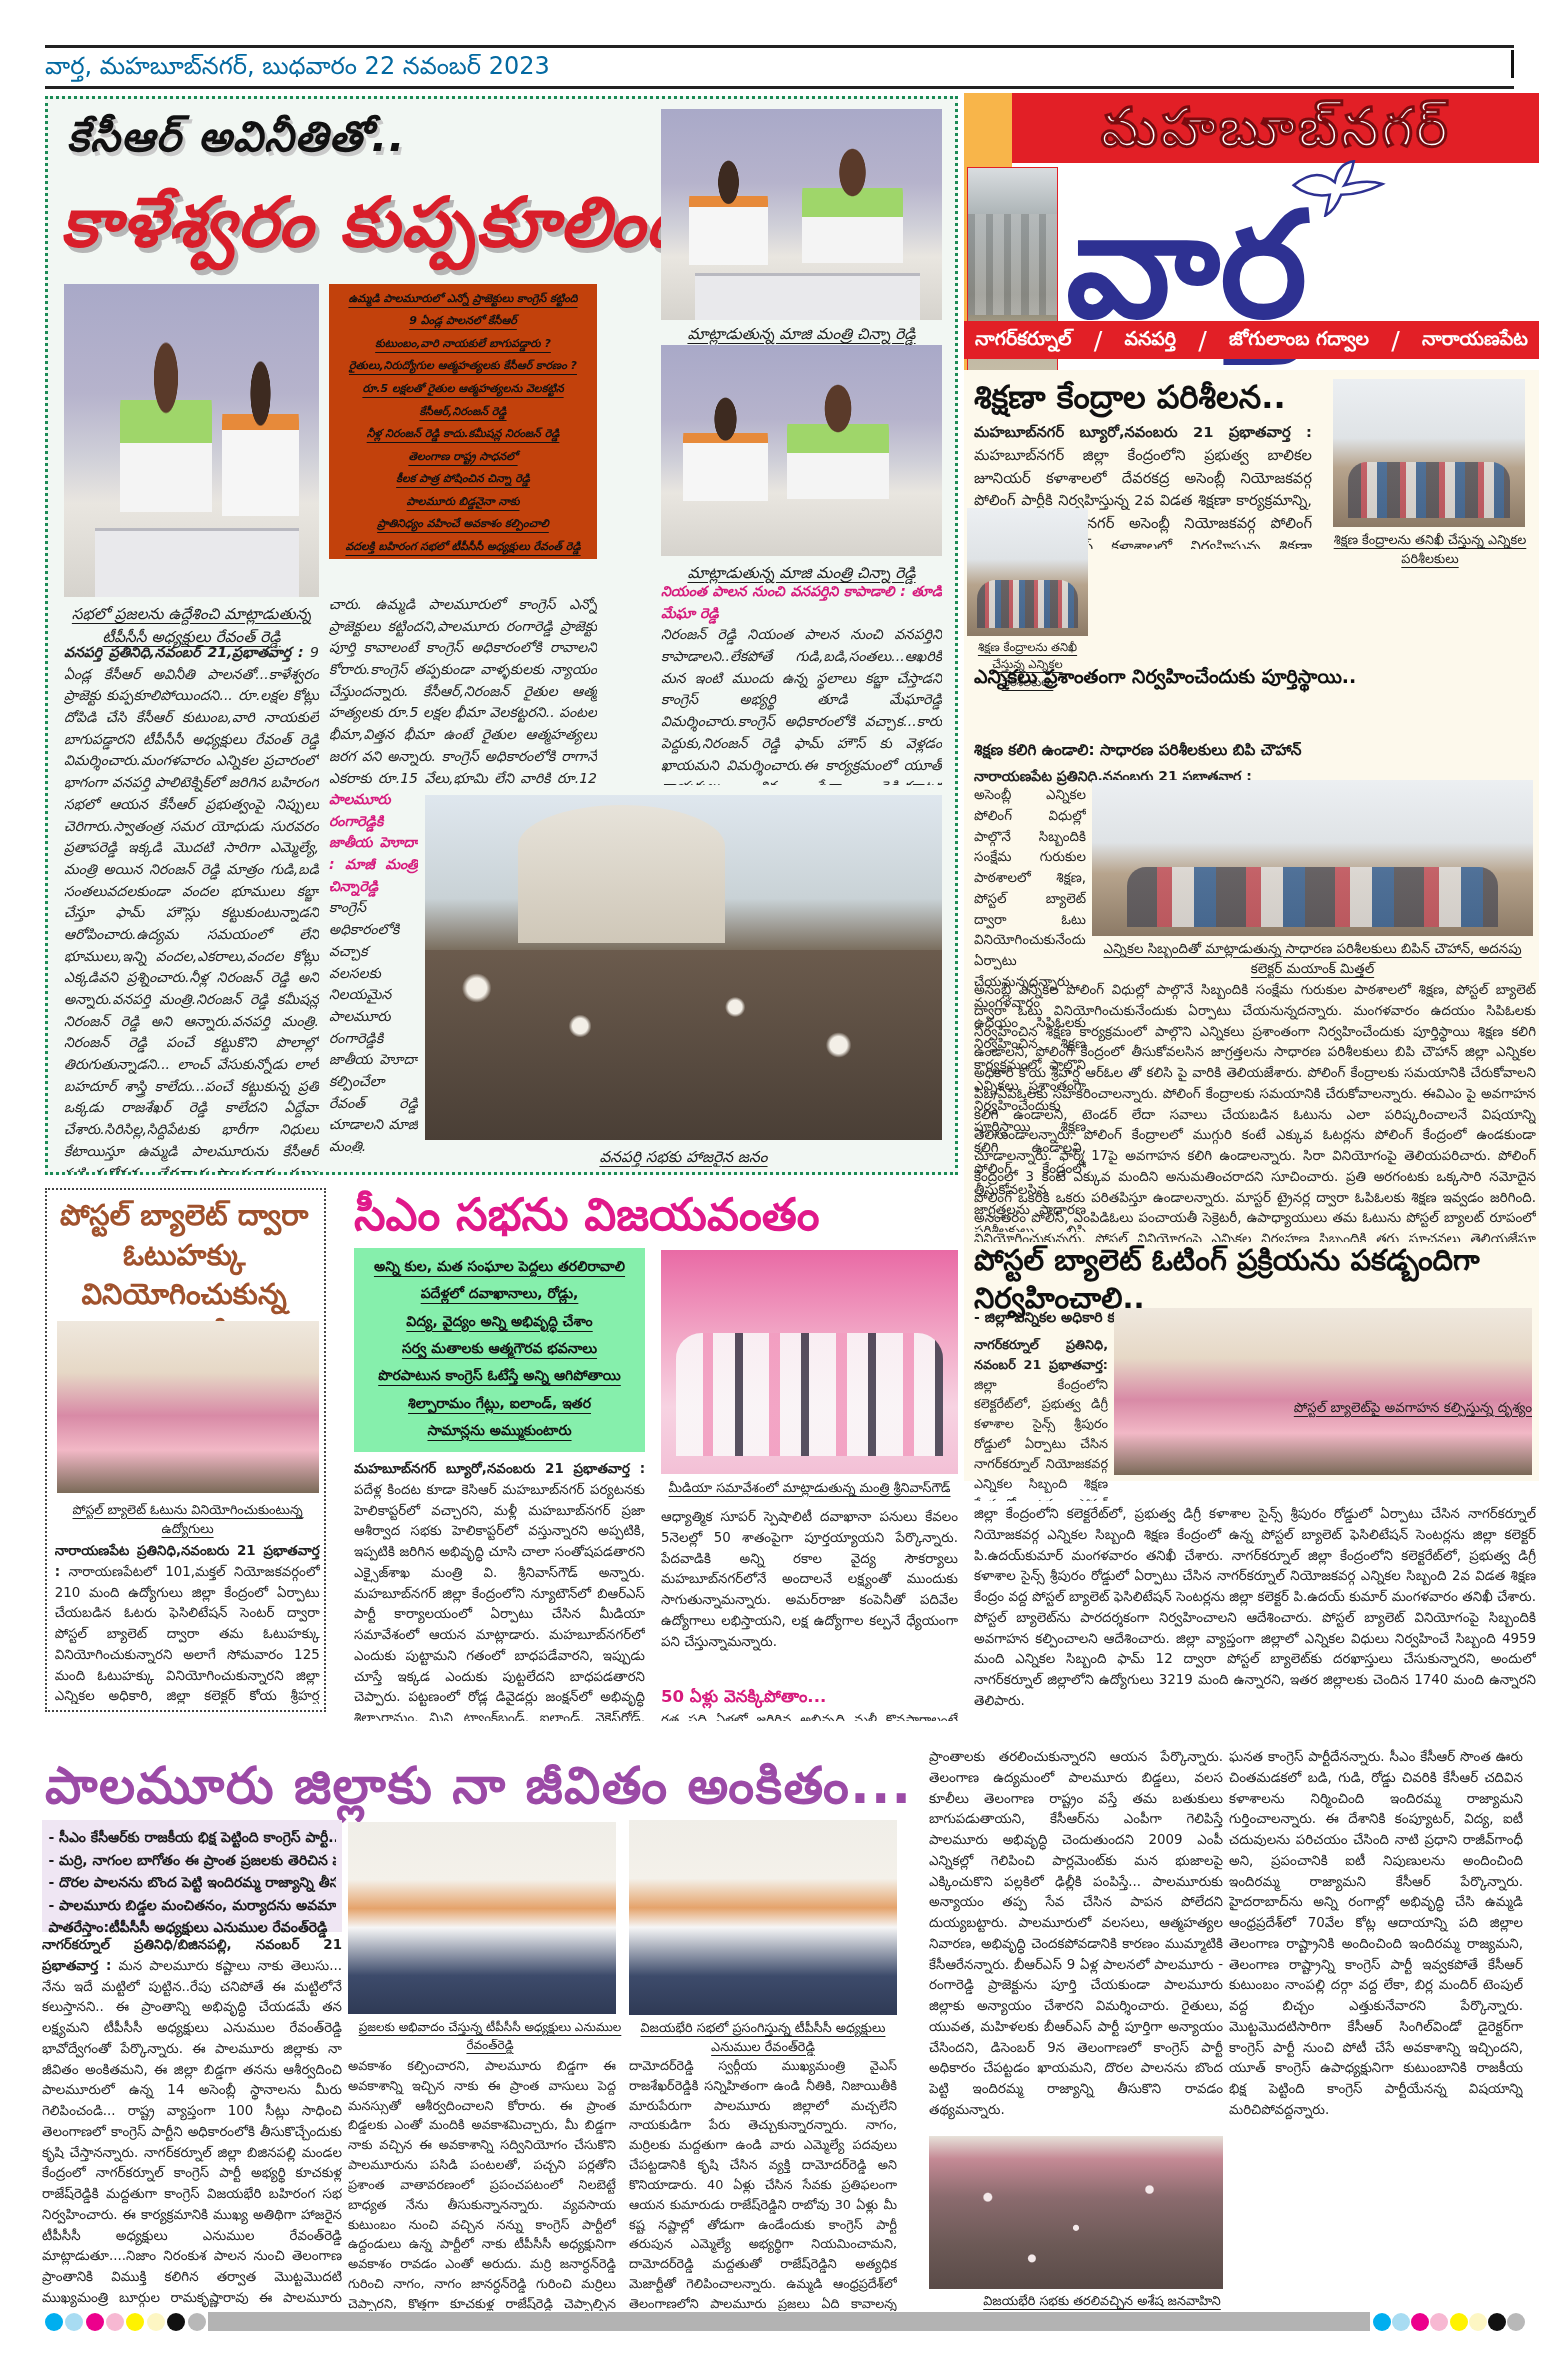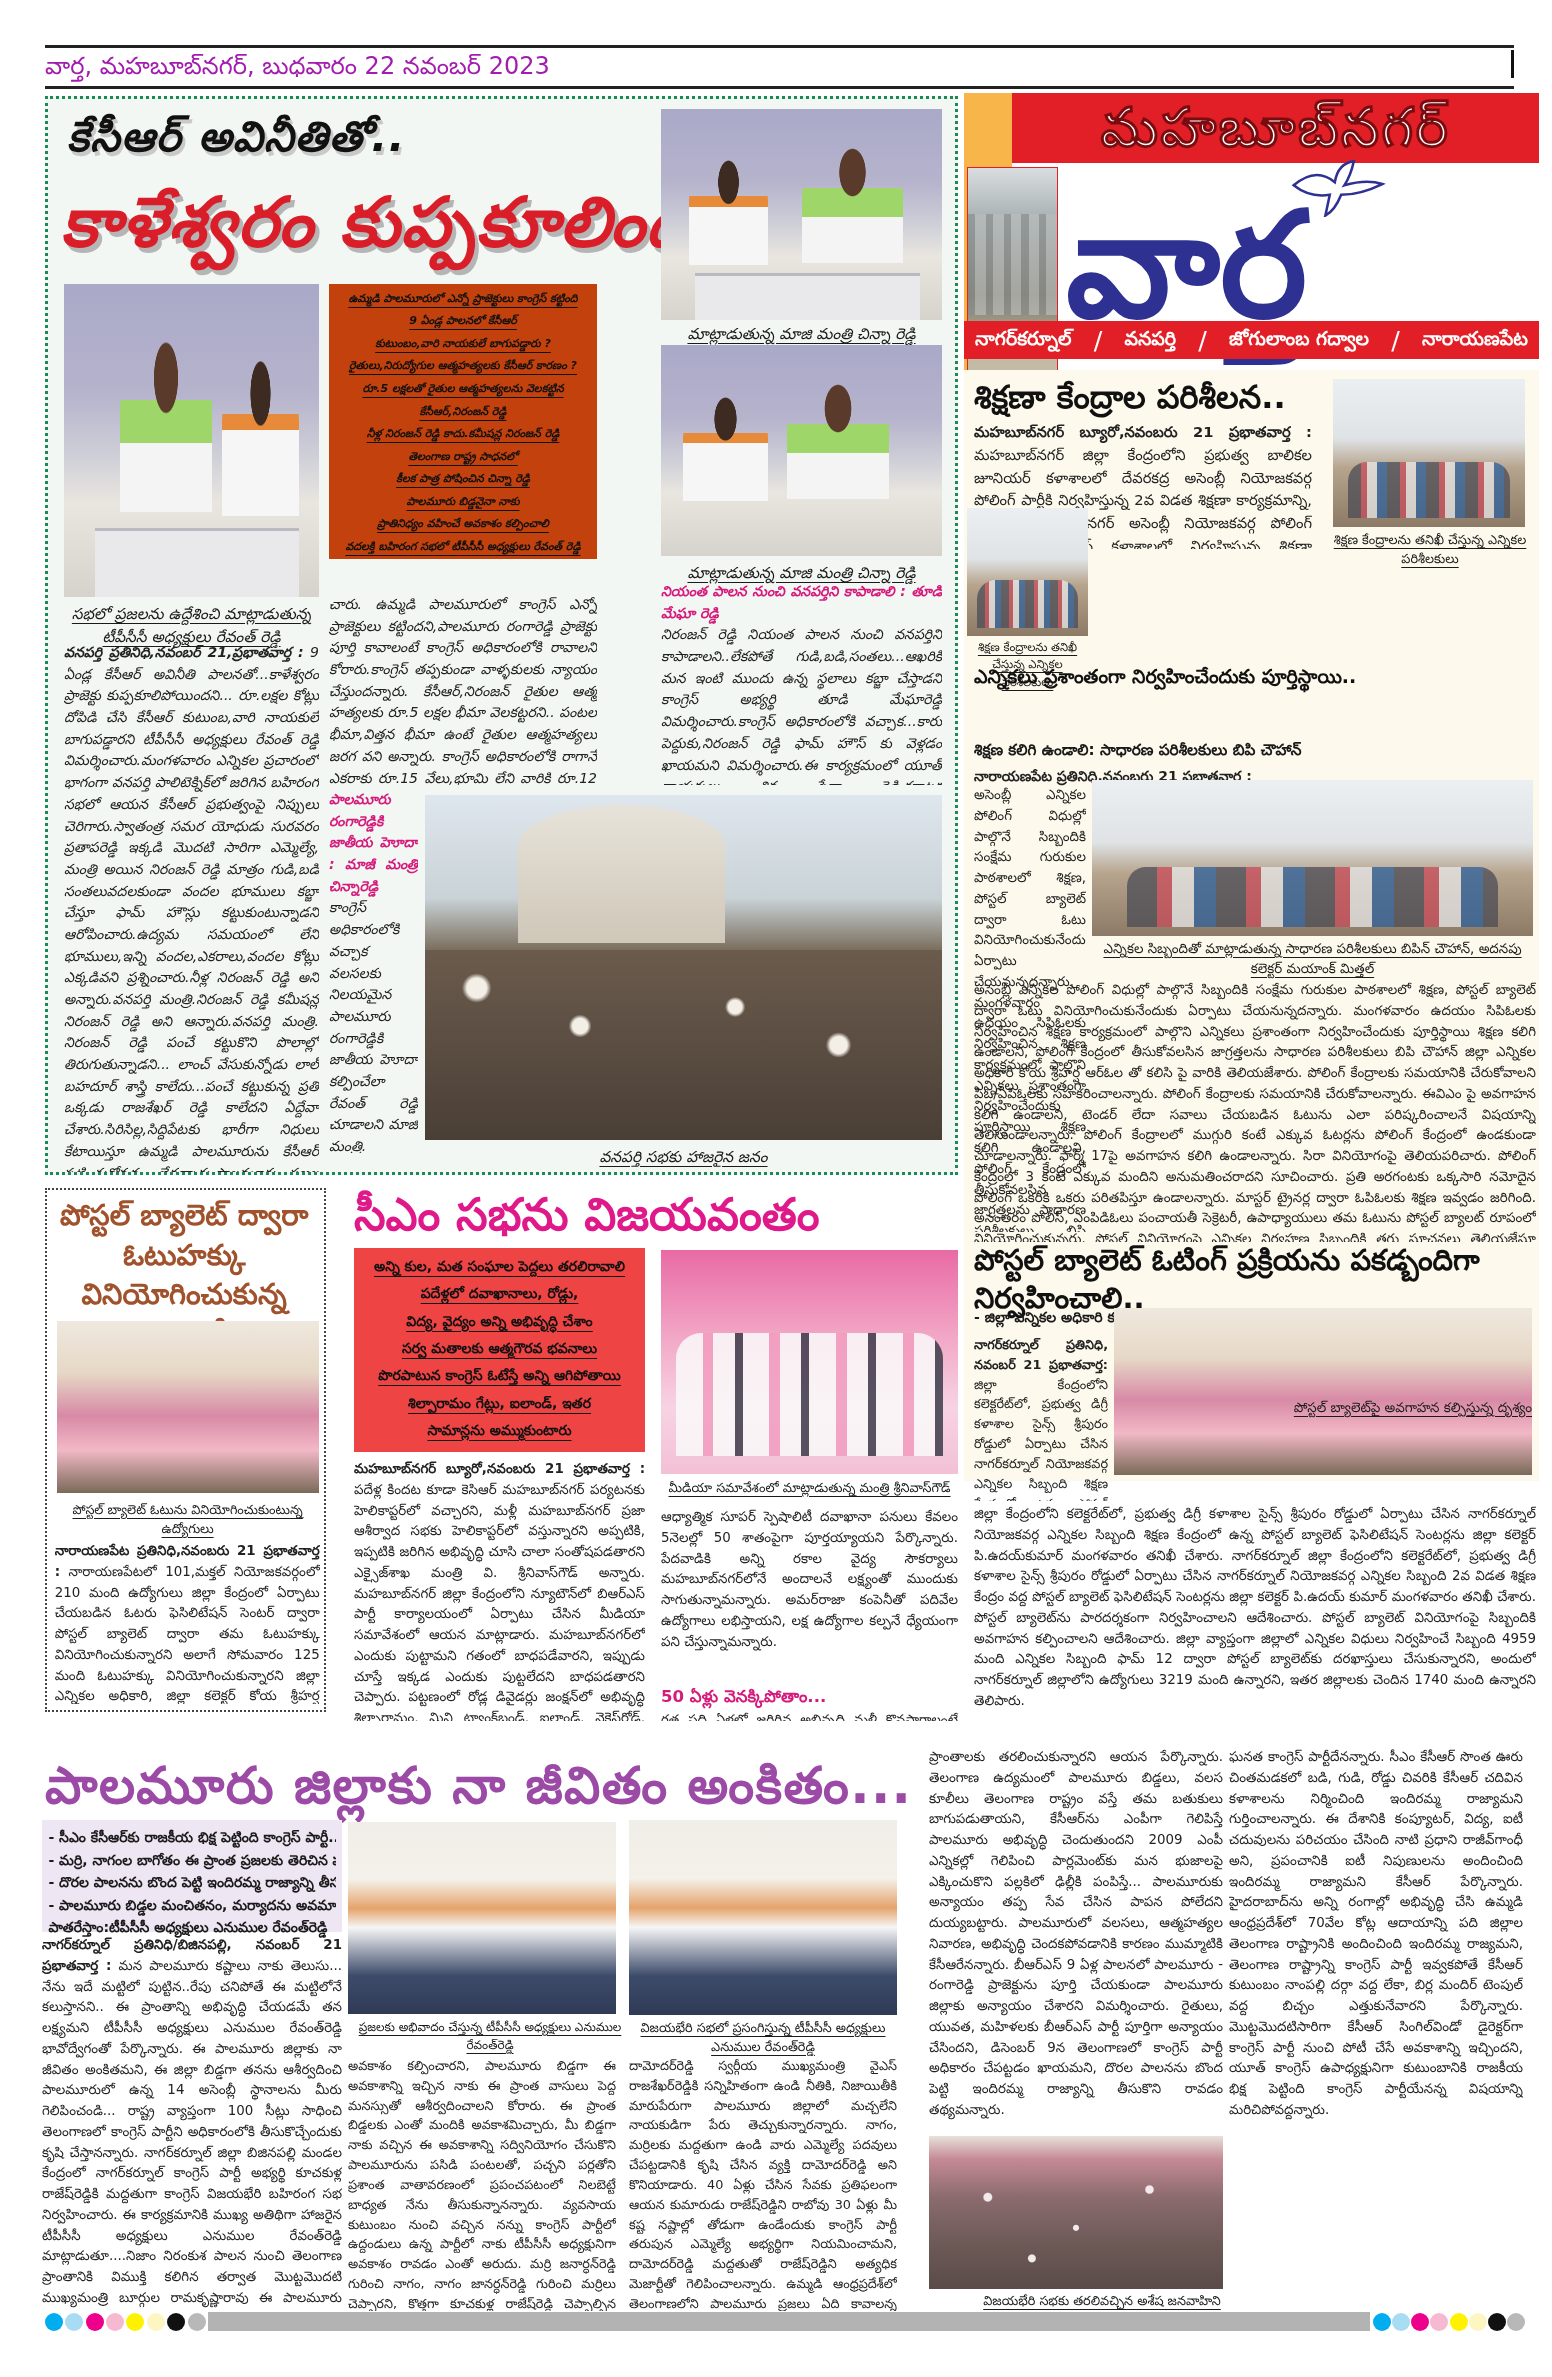--- a/index.html
+++ b/index.html
@@ -1,19 +1,19 @@
 <!DOCTYPE html>
 <html style="font-size:10.2px"><head>
 <meta charset="utf-8">
 <style>
   * { box-sizing: border-box; margin: 0; padding: 0; }
   body { width: 1552px; height: 2377px; background: #ffffff; font-family: "DejaVu Sans", sans-serif; color: #1a1a1a; position: relative; overflow: hidden; }
   .abs { position: absolute; }
   .rule { position: absolute; background: #222; height: 2.6px; }
-  .folio { position: absolute; left: 45px; top: 52px; font-size: 24px; color: #a21caf; font-family: "DejaVu Sans", sans-serif; }
+  .folio { position: absolute; left: 45px; top: 52px; font-size: 24px; color: #0369a1; font-family: "DejaVu Sans", sans-serif; }
   .pagebar { position: absolute; left: 1511px; top: 50px; width: 3.2px; height: 28px; background: #111; }
 
   
   .box-green { position: absolute; left: 45px; top: 96px; width: 913px; height: 1079px; background: #f2f7f3; border: 3.2px dotted #1b8a55; font-style: italic; }
   .kicker { position: absolute; left: 19px; top: 12.8px; font-size: 42px; font-weight: bold; color: #111; text-shadow: 2.6px 3.8px 0 #c9c9c9; letter-spacing: 1.3px; }
   .main-head { position: absolute; left: 12.8px; top: 83px; font-size: 69px; font-weight: bold; color: #d91e2a; text-shadow: 3.8px 5.1px 0 #b5b5b5; letter-spacing: 1.3px; }
 
   .photo { position: absolute; overflow: hidden; }
   .ph-speaker { background: linear-gradient(180deg,#a9a9c8 0%,#b6b3cc 35%,#cfcfd8 55%,#e9e6e0 70%,#d6d3cd 100%); }
   .ph-speaker .p1 { position:absolute; width:36%; height:55%; left:22%; top:18%; background: radial-gradient(ellipse at 50% 22%, #5a3a2a 0 18%, transparent 19%), linear-gradient(180deg,transparent 0 35%,#9fd66a 35% 60%,#f4f4f4 60%); border-radius: 40% 40% 0 0; }
@@ -52,21 +52,21 @@
   .mast-strip .sep { font-weight: normal; font-size: 25.5px; }
 
   
   .box-cream { position: absolute; background: #fdf9ec; }
   .head-black { position: absolute; font-size: 32px; font-weight: bold; color: #111; line-height: 1.3; }
 
   
   .box-dotted-left { position: absolute; left: 45px; top: 1188px; width: 281px; height: 524px; border: 2.6px dotted #444; }
   .brown-head { position: absolute; text-align: center; font-size: 29px; font-weight: bold; color: #a0522d; line-height: 1.35; }
   .pink-head { position: absolute; font-size: 45px; font-weight: bold; color: #e0198a; }
-  .pink-box { position: absolute; background: #ef4444; }
+  .pink-box { position: absolute; background: #86efac; }
 
   
   .purple-head { position: absolute; left: 45px; top: 1756px; width: 881px; font-size: 51px; font-weight: bold; color: #9b4aa6; letter-spacing: 1.3px; }
   .lilac-box { position: absolute; left: 42px; top: 1820px; width: 300px; height: 112px; background: #efe6f3; padding: 6.4px; font-size: 14px; font-weight: bold; line-height: 1.6; }
   .lilac-box div { white-space: nowrap; overflow: hidden; }
 
   .colorbar { position: absolute; top: 2312px; height: 19px; }
   .dot { position: absolute; top: 2313px; width: 18px; height: 18px; border-radius: 50%; }
 </style>
 </head>

